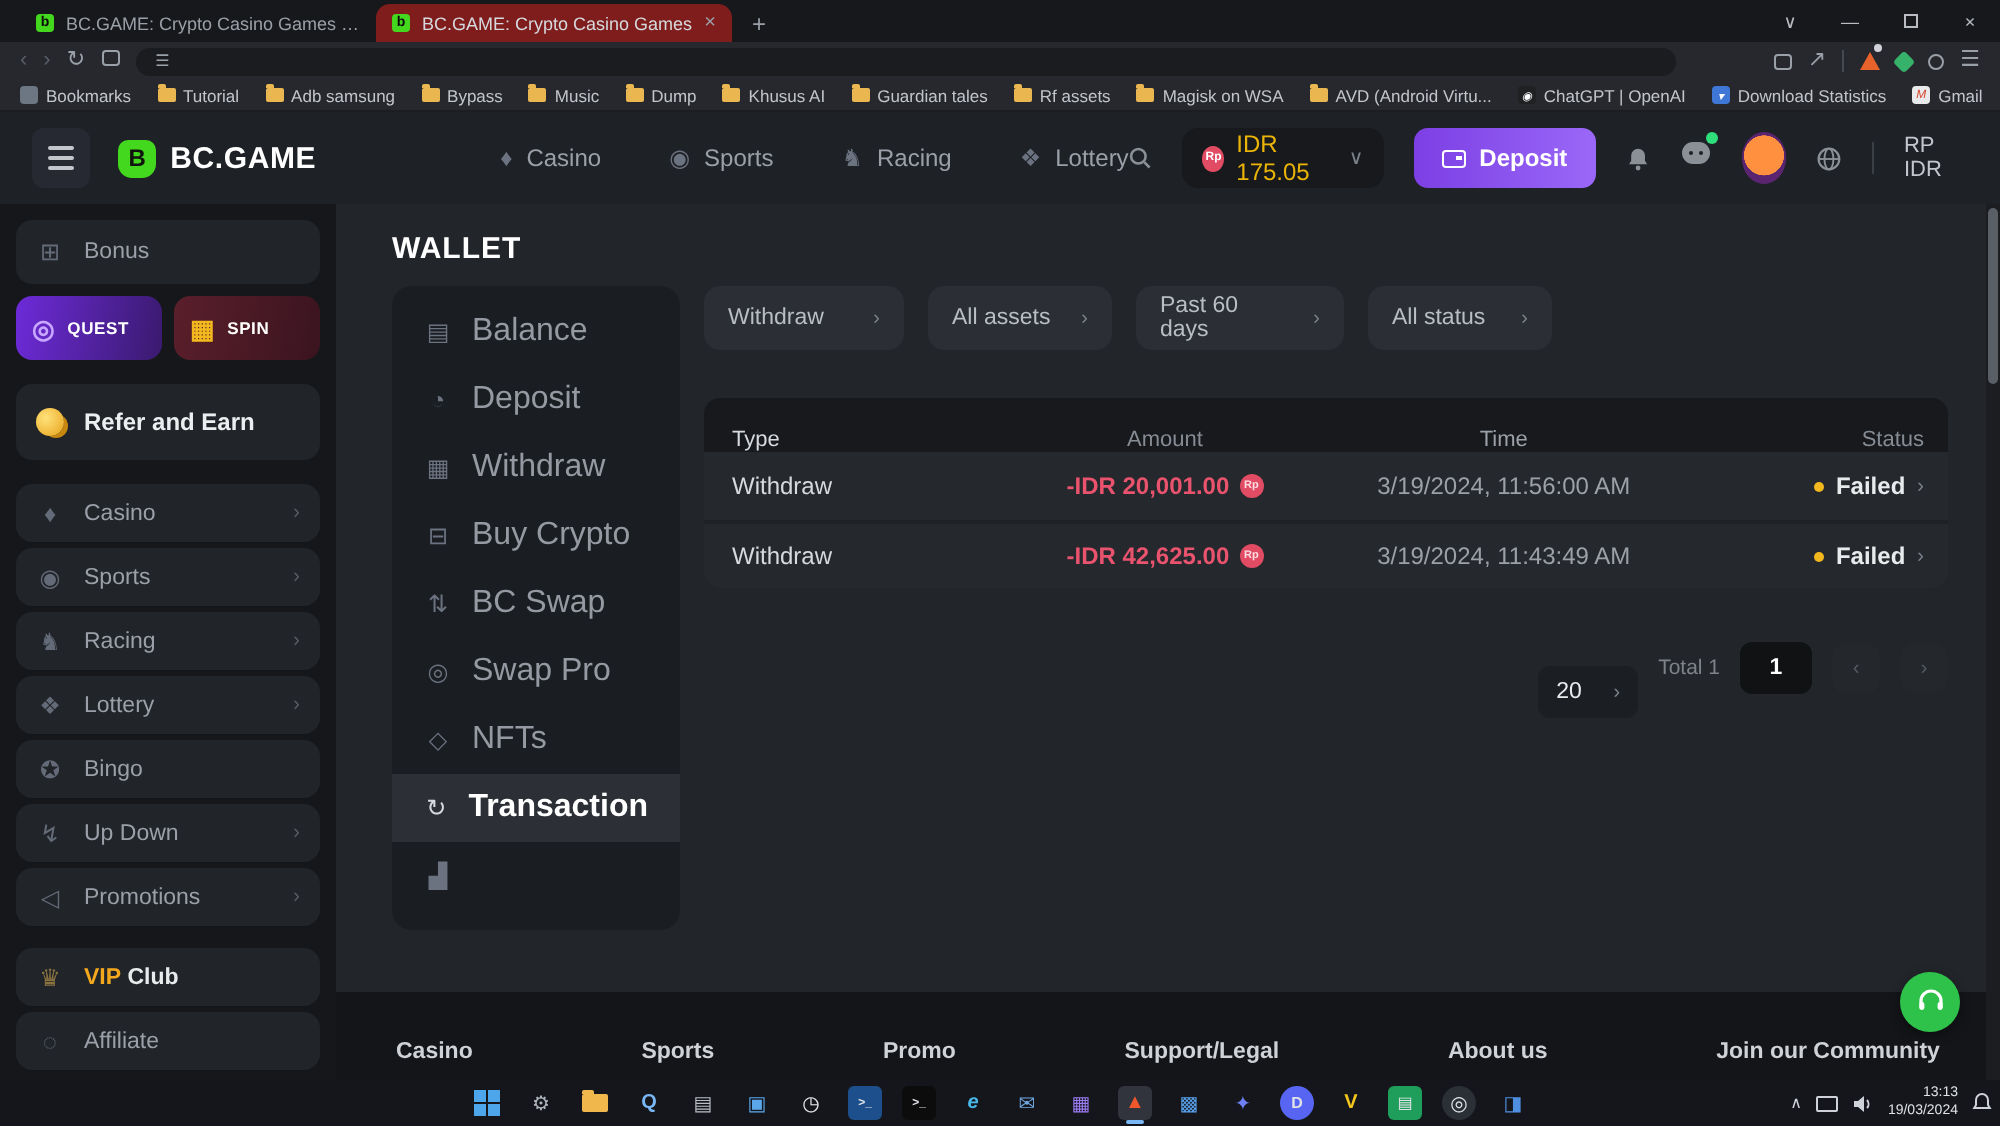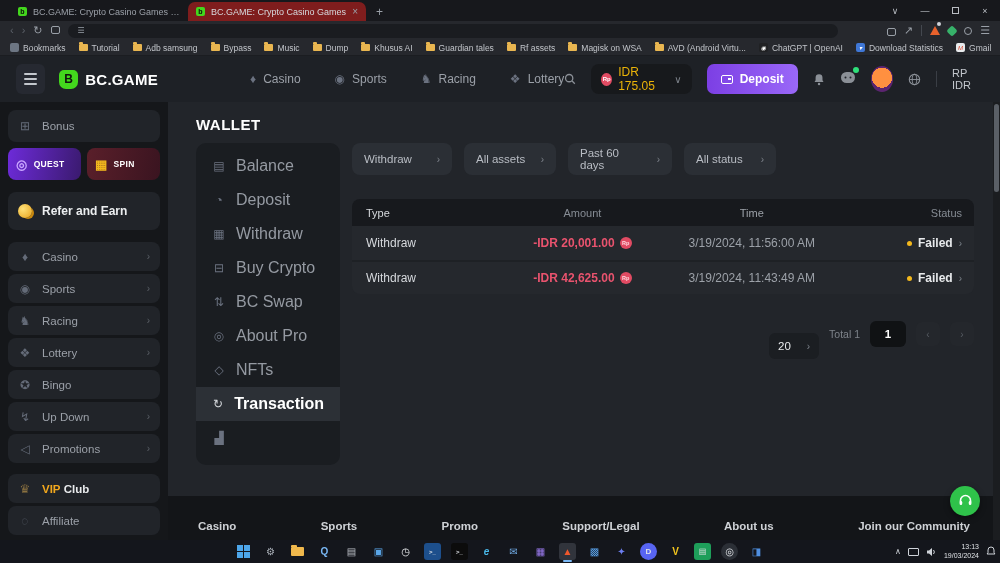--- a/index.html
+++ b/index.html
@@ -97,21 +97,21 @@
   .wit.active { background:#2c3036; }
   .wit.active .lb { color:#fff; font-weight:700; }
   .wit.active .ic { color:#d6d9dd; }
 
   .rcol { flex:1; }
   .filters { display:flex; gap:12px; }
   .fbtn { height:32px; background:#2b2f35; border-radius:8px; display:flex; align-items:center; justify-content:space-between; padding:0 12px; }
   .fbtn .lb { color:#b9bdc4; font-size:11.5px; margin-right:14px; }
   .w1{width:100px}.w2{width:92px}.w3{width:104px}.w4{width:92px}
   .tbl { margin-top:24px; border-radius:8px; overflow:hidden; }
-  .thead { height:27px; background:#17191d; display:flex; align-items:center; font-size:11px; color:#868c94; }
+  .thead { height:27px; background:#17191d; display:flex; align-items:flex-end; font-size:11px; color:#868c94; }
   .trow { height:34px; background:#25282d; display:flex; align-items:center; font-size:12px; border-top:2px solid #1e2125; }
   .c-type { flex:1.05; padding-left:14px; color:#d6d9dd; }
   .c-amt { flex:1.35; display:flex; align-items:center; justify-content:center; gap:5px; }
   .c-time { flex:1.35; display:flex; justify-content:center; color:#9ca1a8; }
   .c-stat { flex:1; display:flex; align-items:center; justify-content:flex-end; gap:6px; padding-right:12px; }
   .amt { color:#e9536e; font-weight:700; }
   .rp { width:12px; height:12px; border-radius:50%; background:#e14b63; color:#ffd9df; font-size:5.5px; font-weight:bold; display:flex; align-items:center; justify-content:center; }
   .sdot { width:5px; height:5px; border-radius:50%; background:#f3b81d; }
   .sfail { color:#e8eaec; font-weight:700; }
   .pag { display:flex; align-items:center; justify-content:flex-end; gap:10px; margin-top:15px; }
@@ -395,21 +395,21 @@
             <div class="wit">
                 <span class="ic">⊟</span>
                 <span class="lb">Buy Crypto</span>
               </div>
             <div class="wit">
                 <span class="ic">⇅</span>
                 <span class="lb">BC Swap</span>
               </div>
             <div class="wit">
                 <span class="ic">◎</span>
-                <span class="lb">About Pro</span>
+                <span class="lb">Swap Pro</span>
               </div>
             <div class="wit">
                 <span class="ic">◇</span>
                 <span class="lb">NFTs</span>
               </div>
             <div class="wit active">
                 <span class="ic">↻</span>
                 <span class="lb">Transaction</span>
               </div>
             <div class="wit">

